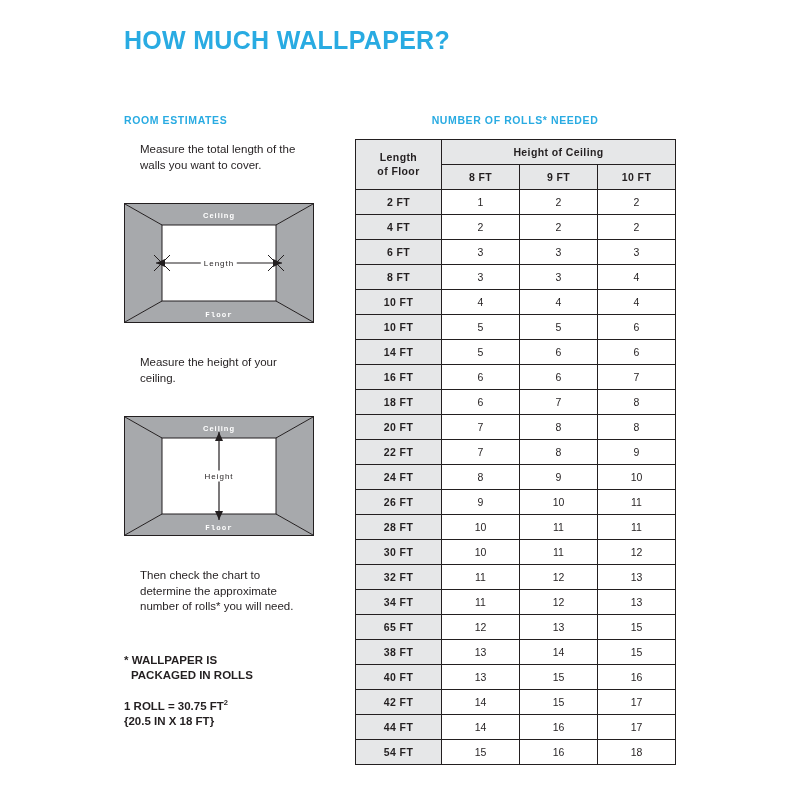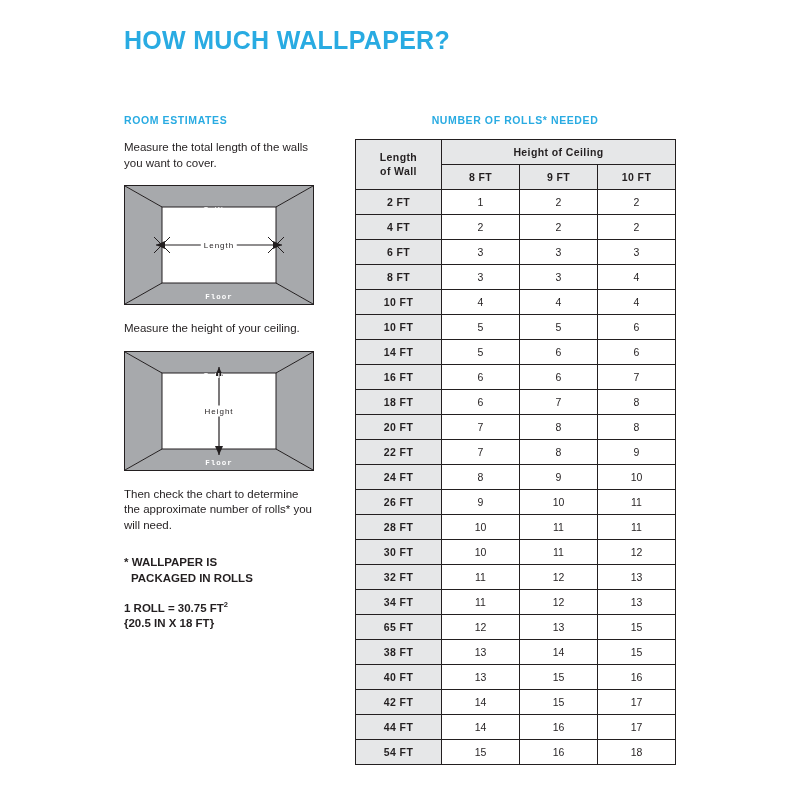--- a/index.html
+++ b/index.html
@@ -44,21 +44,21 @@
     font-weight: bold;
     color: #29abe2;
     letter-spacing: 0.6px;
     text-transform: uppercase;
     margin: 0 0 14px 0;
   }
   .instr {
     font-size: 11.5px;
     line-height: 1.35;
     color: #231f20;
-    margin: 0;
+    margin: 16px;
   }
   .gap-a { height: 14px; }
   .gap-b { height: 16px; }
 
   
   .room {
     position: relative;
     width: 190px;
     height: 120px;
     margin: 0;
@@ -70,21 +70,21 @@
   }
   .band-label {
     position: absolute;
     font-size: 7.5px;
     font-weight: bold;
     color: #ffffff;
     letter-spacing: 1px;
     width: 100%;
     text-align: center;
   }
-  .band-ceiling { top: 20px; }
+  .band-ceiling { top: 8px; }
   .band-floor { bottom: 4px; font-family: Liberation Mono, monospace; }
   .dim-label {
     position: absolute;
     font-size: 8px;
     letter-spacing: 1px;
     color: #231f20;
     background: #ffffff;
     padding: 1px 3px;
   }
   .dim-length {
@@ -264,21 +264,21 @@
       <colgroup>
         <col class="c1">
           <col class="c2">
           <col class="c3">
           <col class="c4">
       </colgroup>
       <thead>
         <tr>
           <th class="len-head" rowspan="2">
             <span>Length</span><br>
-            <span>of Wall</span>
+            <span>of Floor</span>
           </th>
           <th class="ceil-head" colspan="3">Height of Ceiling</th>
         </tr>
         <tr>
           <th>8 FT</th>
           <th>9 FT</th>
           <th>10 FT</th>
         </tr>
       </thead>
       <tbody id="rolls-body">

